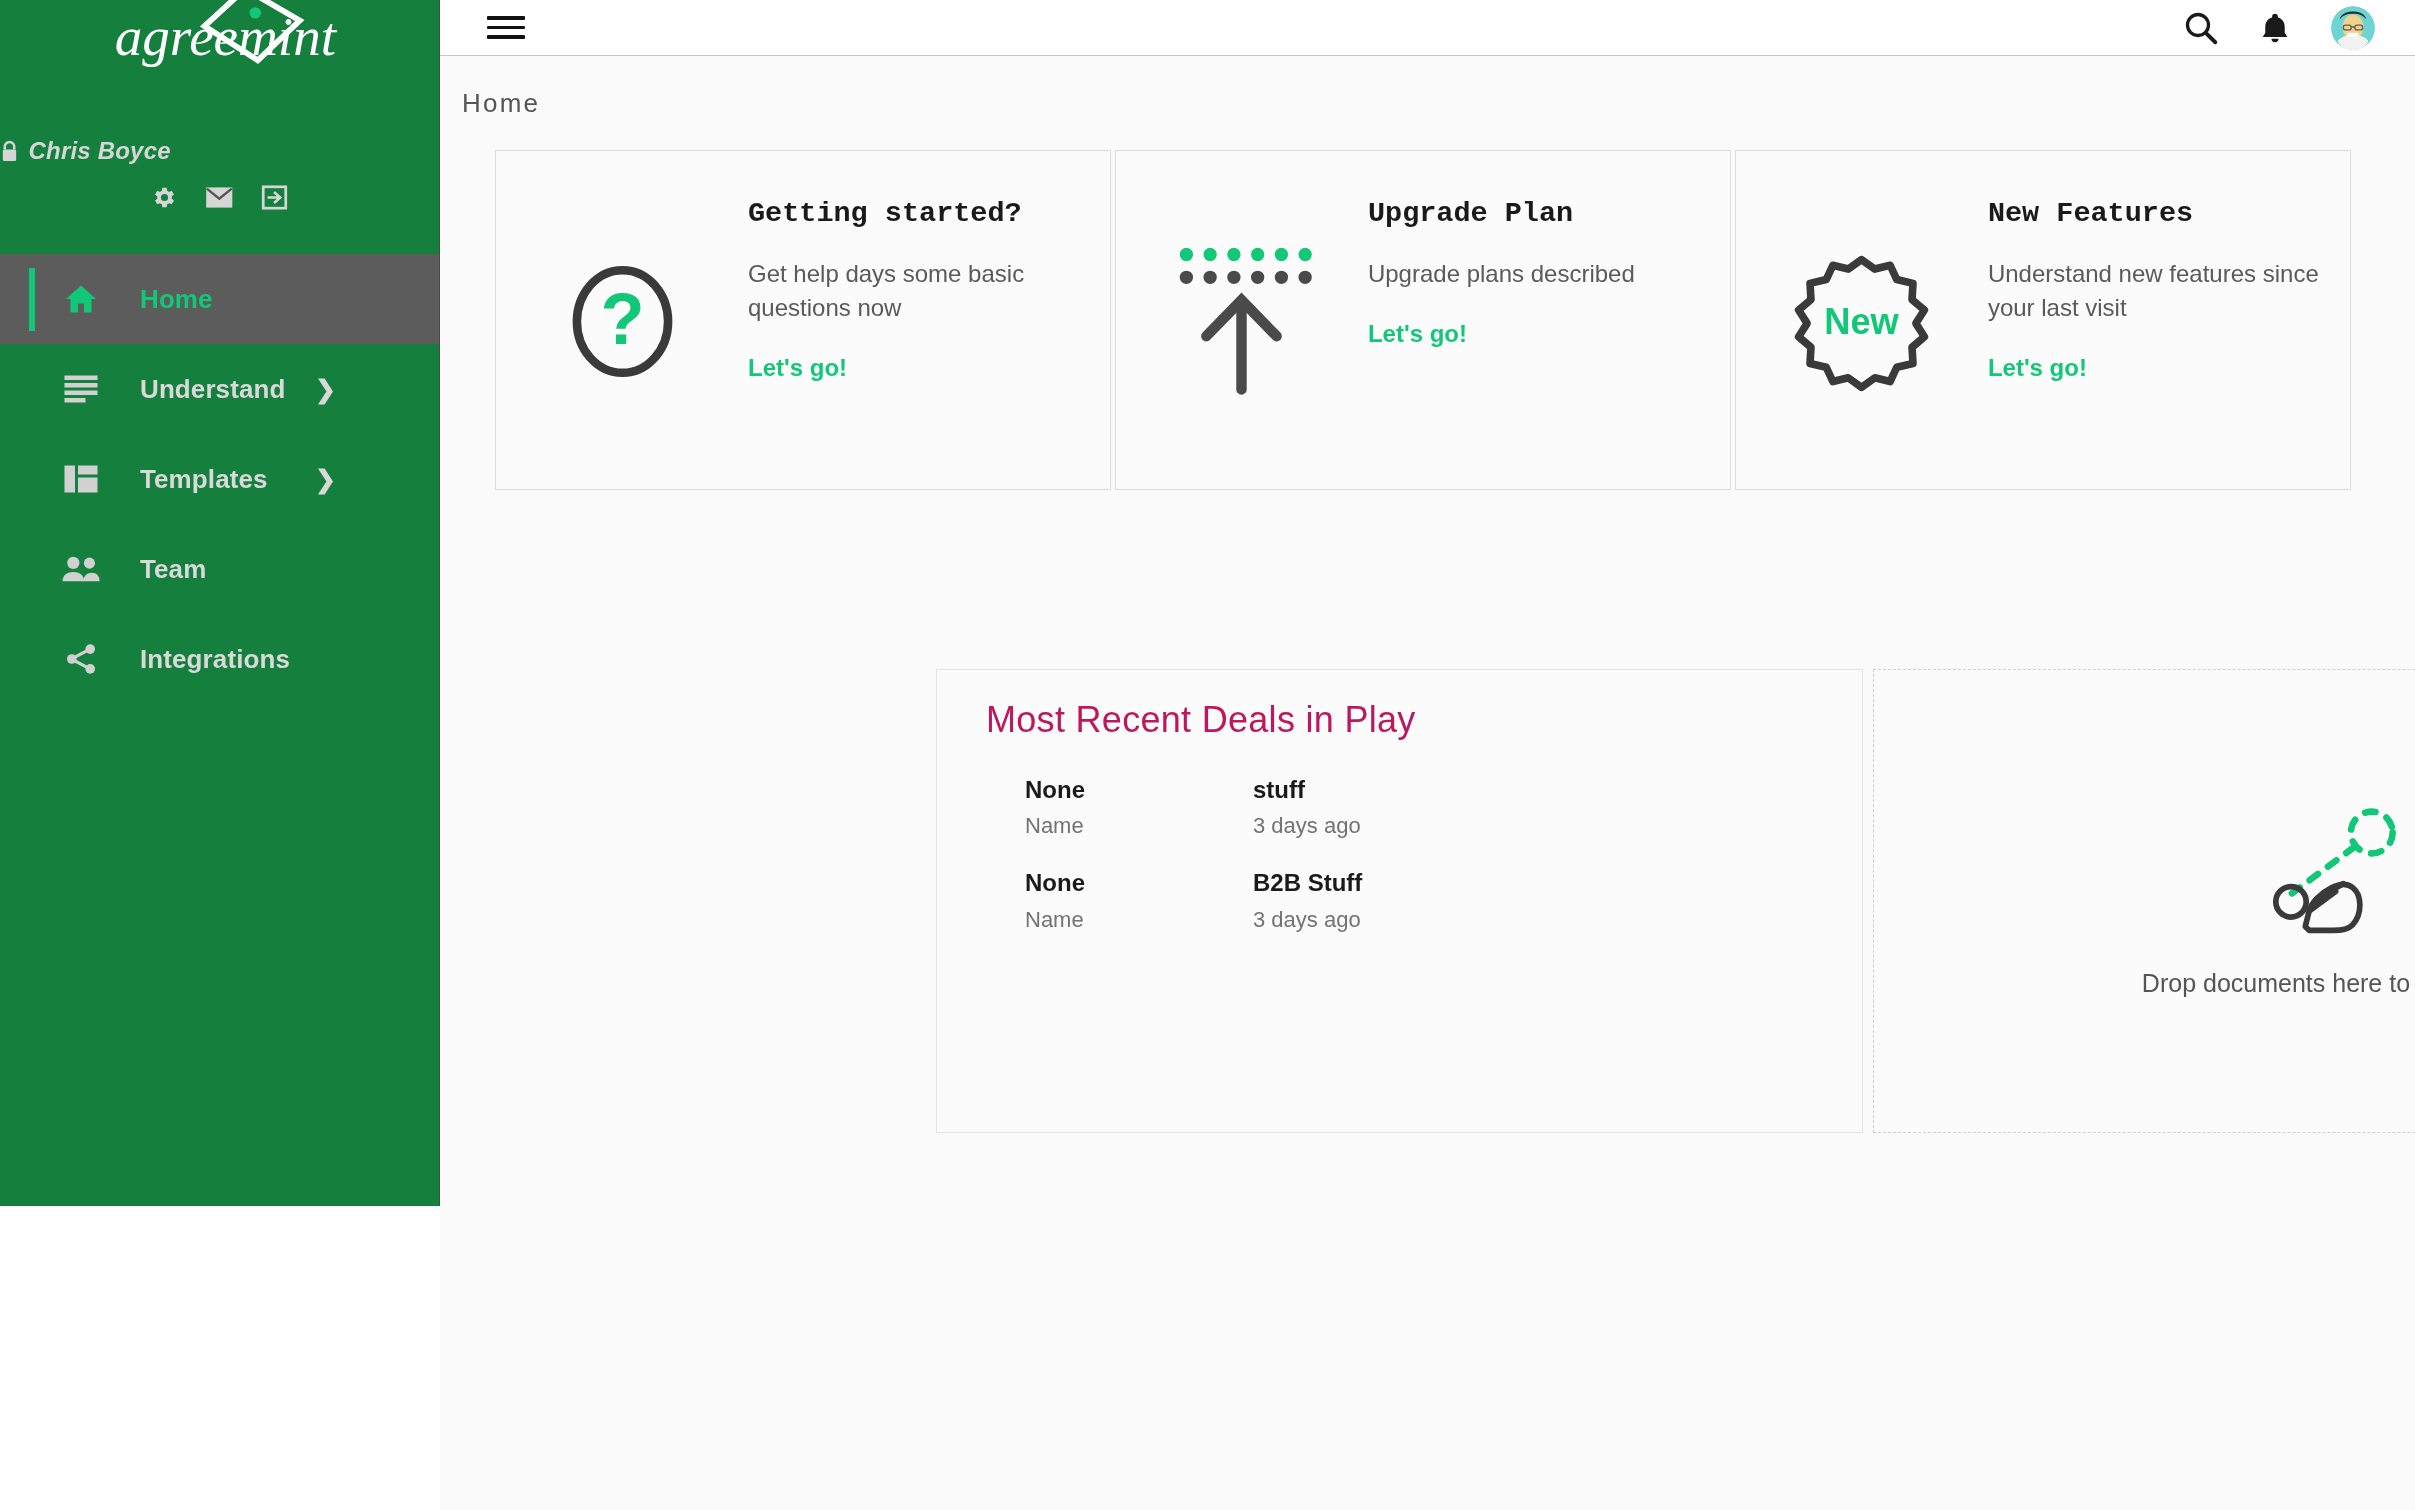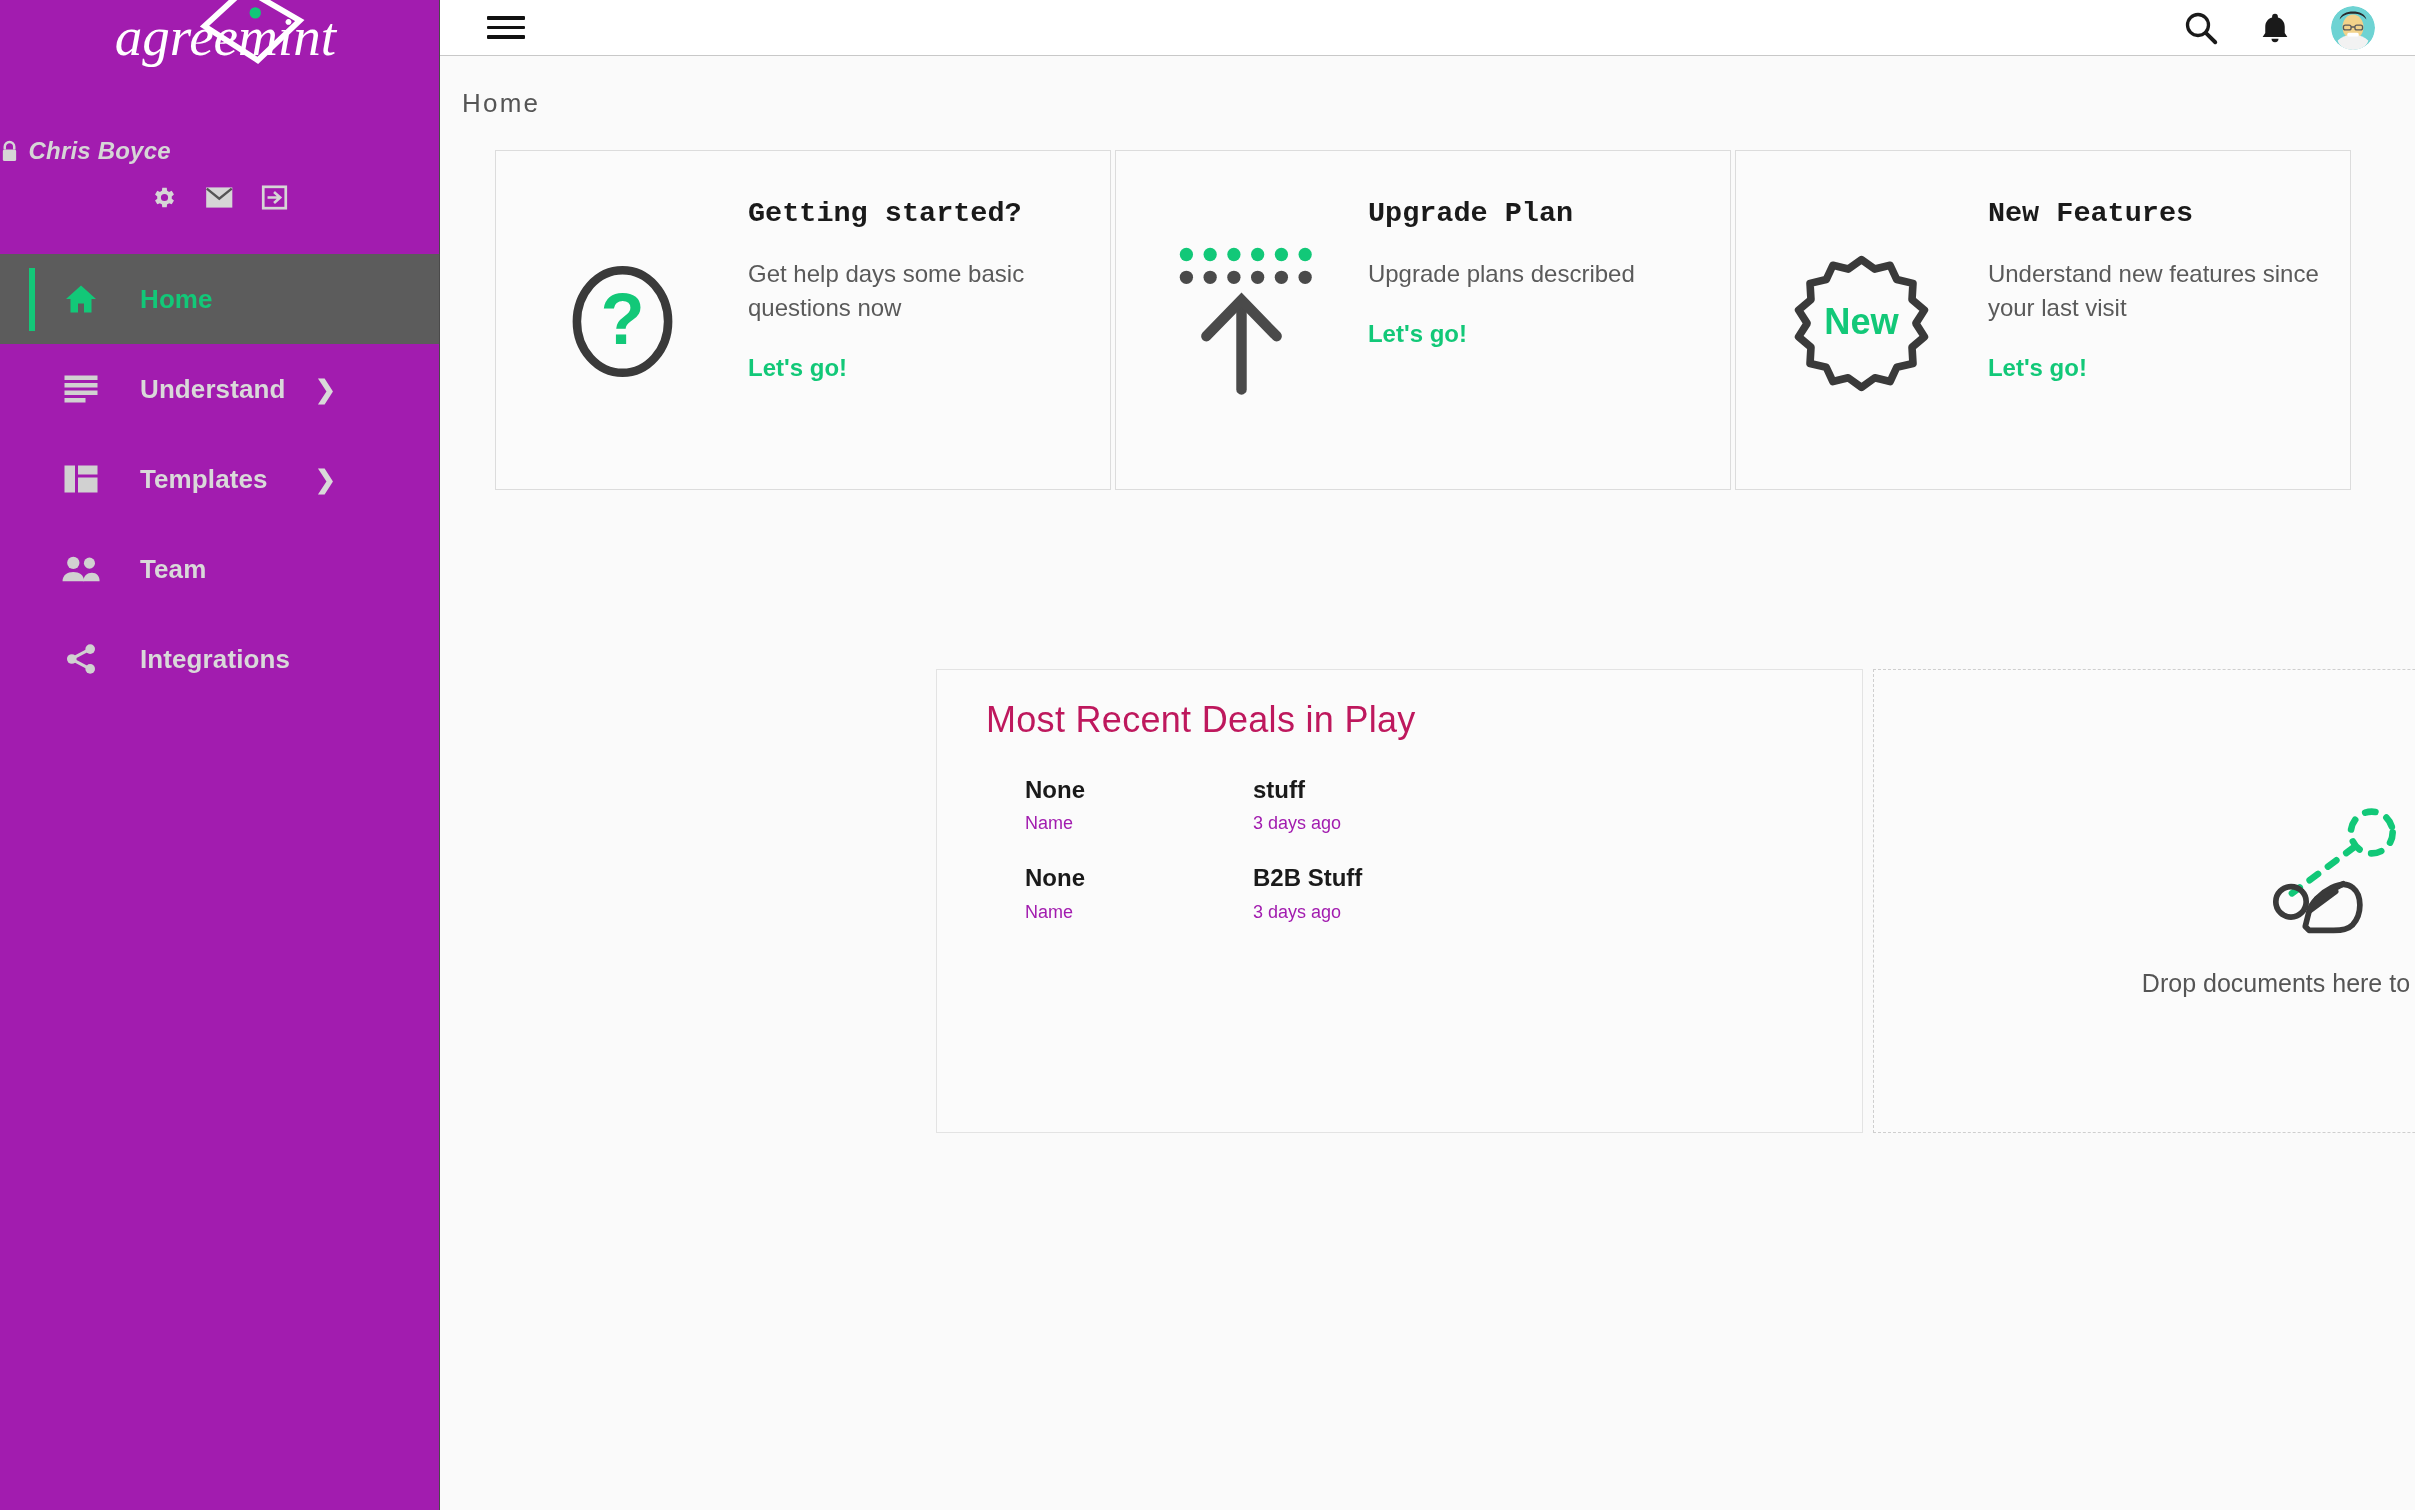--- a/index.html
+++ b/index.html
@@ -13,22 +13,22 @@
     font-family: "Liberation Sans", sans-serif;
     overflow: hidden;
     position: relative;
   }
 
   
   #sidebar {
     position: absolute;
     left: 0; top: 0;
     width: 440px;
-    height: 1510px;
-    background: #a21caf;
+    height: 1206px;
+    background: #15803d;
     box-sizing: border-box;
     border-right: 1.9px solid #4a4a4a;
   }
   #logo-wrap {
     position: relative;
     height: 124px;
     margin-top: -7.6px;
   }
   #logo-svg { position: absolute; left: 103px; top: 0; }
 
@@ -229,22 +229,22 @@
     cursor: pointer;
   }
   .deal-col { width: 228px; }
   .deal-strong {
     font-size: 24px;
     font-weight: bold;
     color: #1a1a1a;
     margin-bottom: 9.5px;
   }
   .deal-sub {
-    font-size: 18px;
-    color: #a21caf;
+    font-size: 22px;
+    color: #737373;
   }
 
   #dropzone {
     width: 932px;
     height: 464px;
     margin-left: 9.5px;
     border: 1.9px dashed #cfcfcf;
     box-sizing: border-box;
     background: #fbfbfb;
     display: flex;

